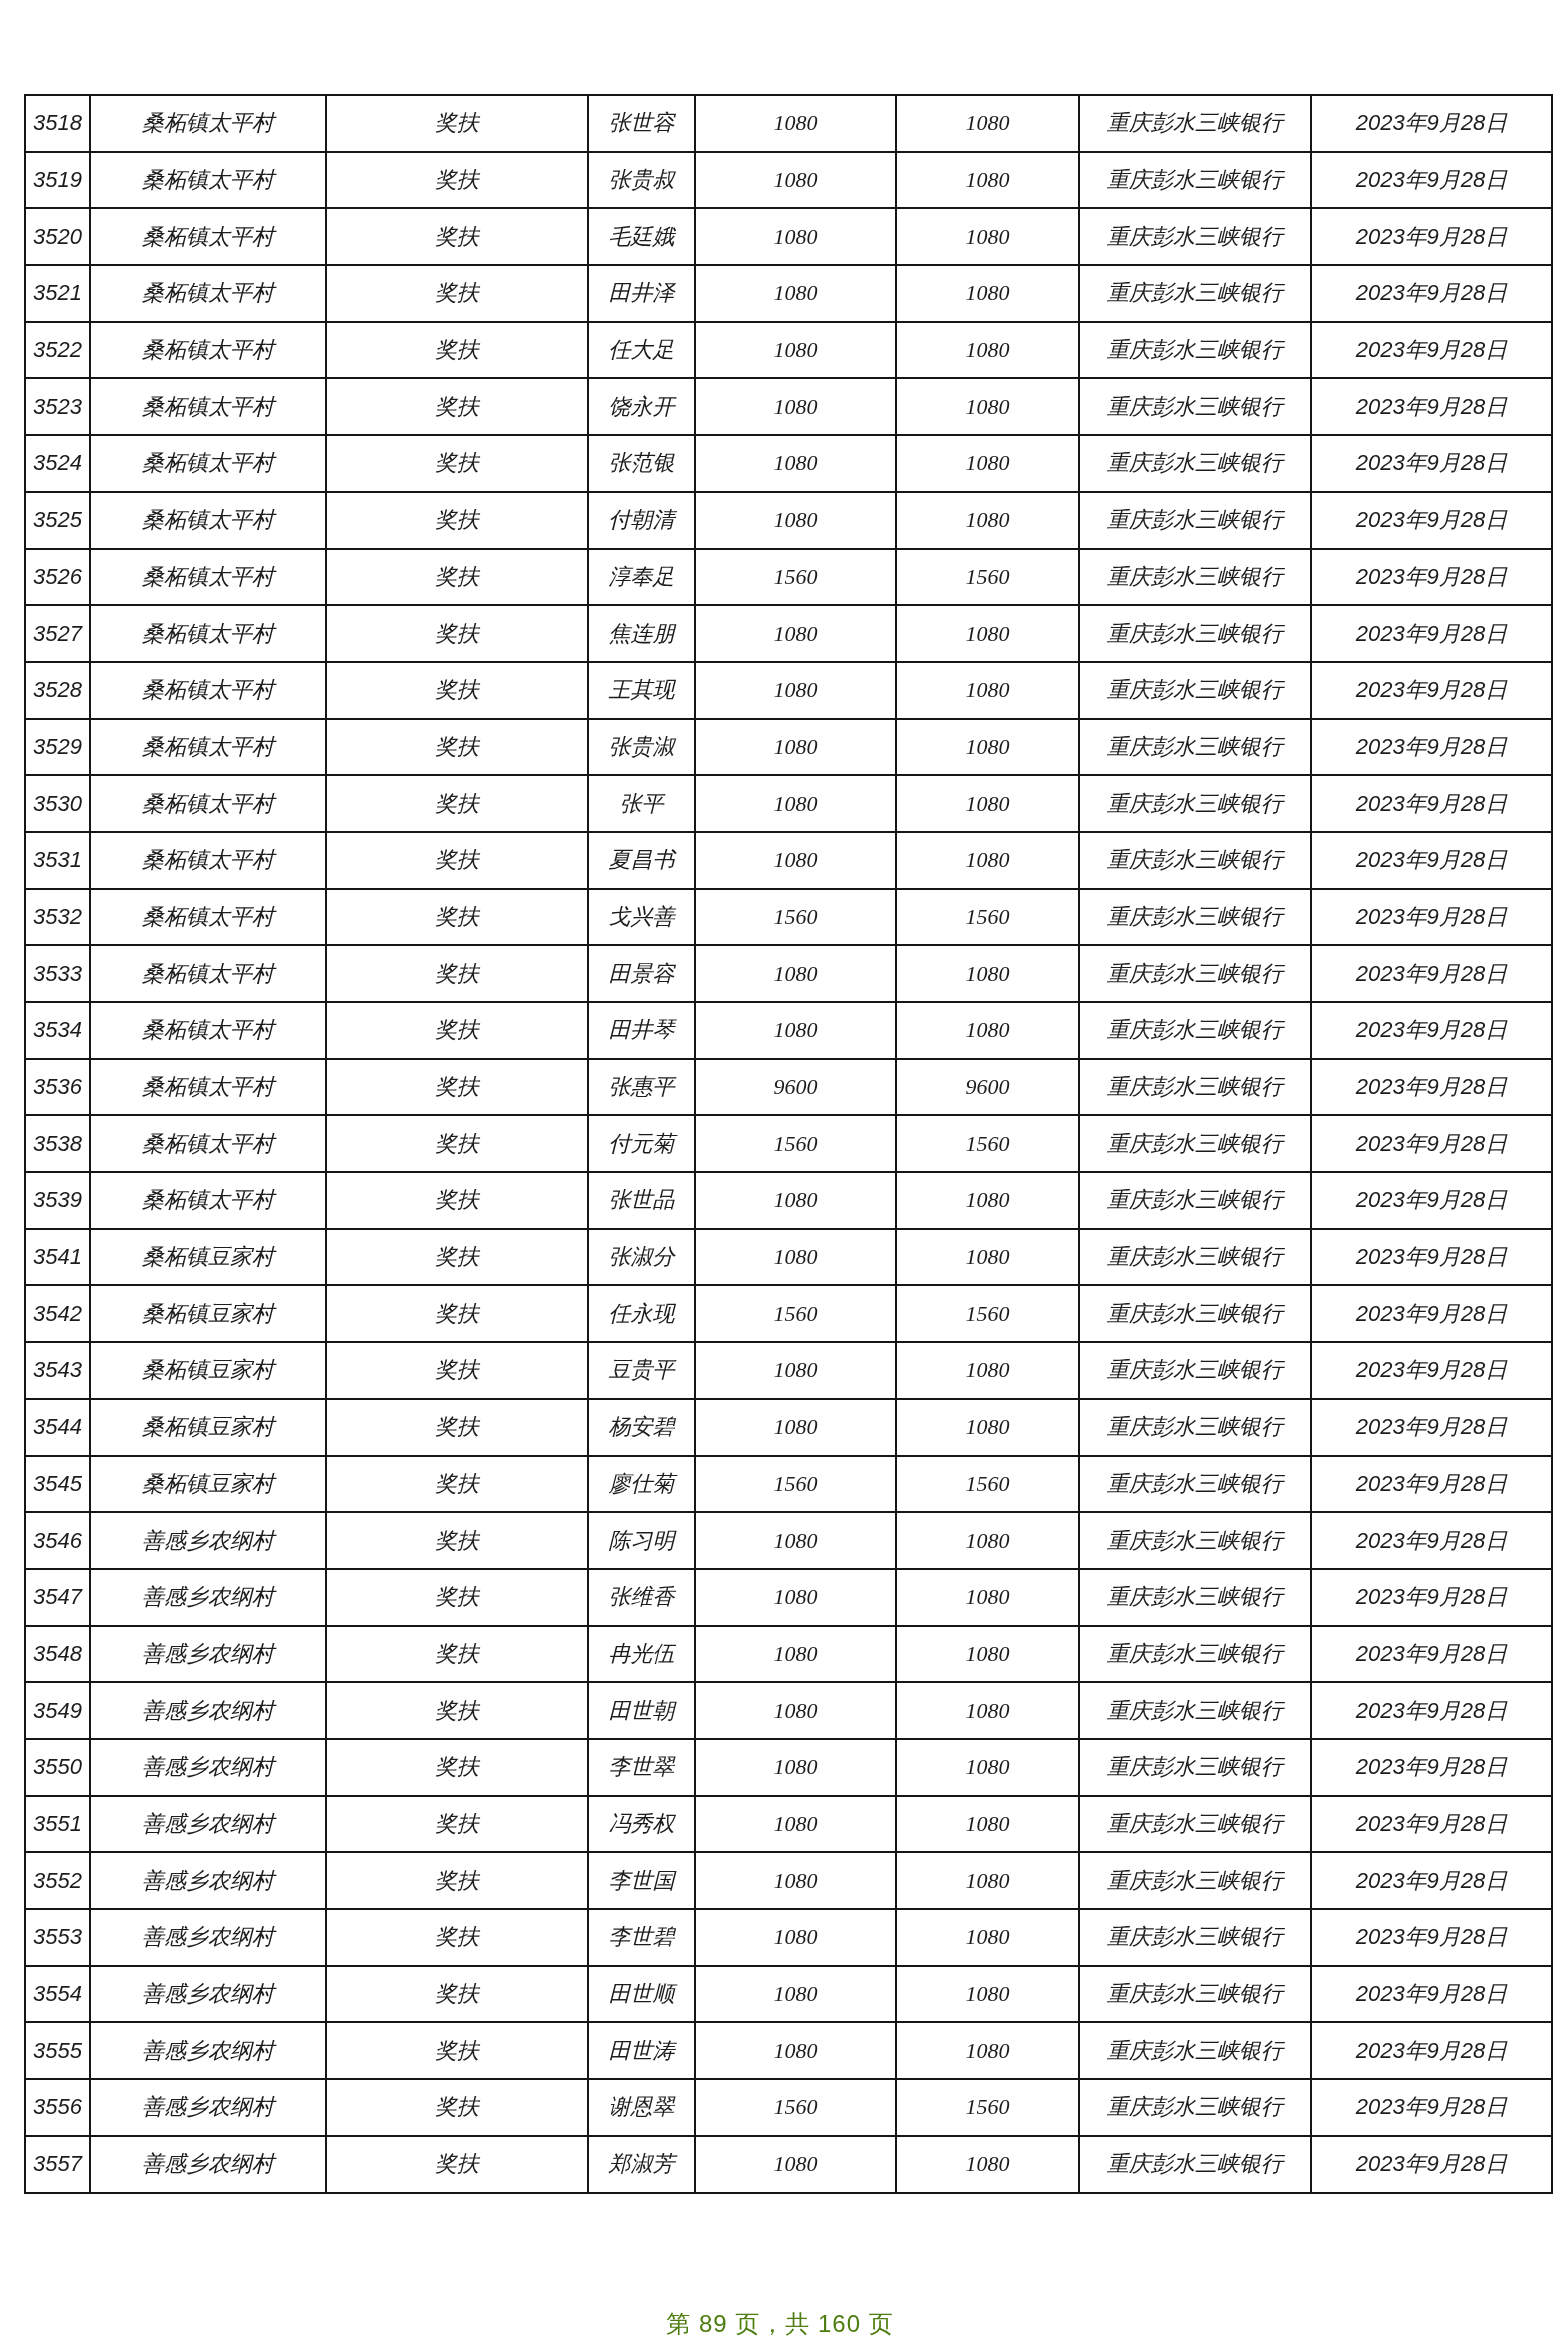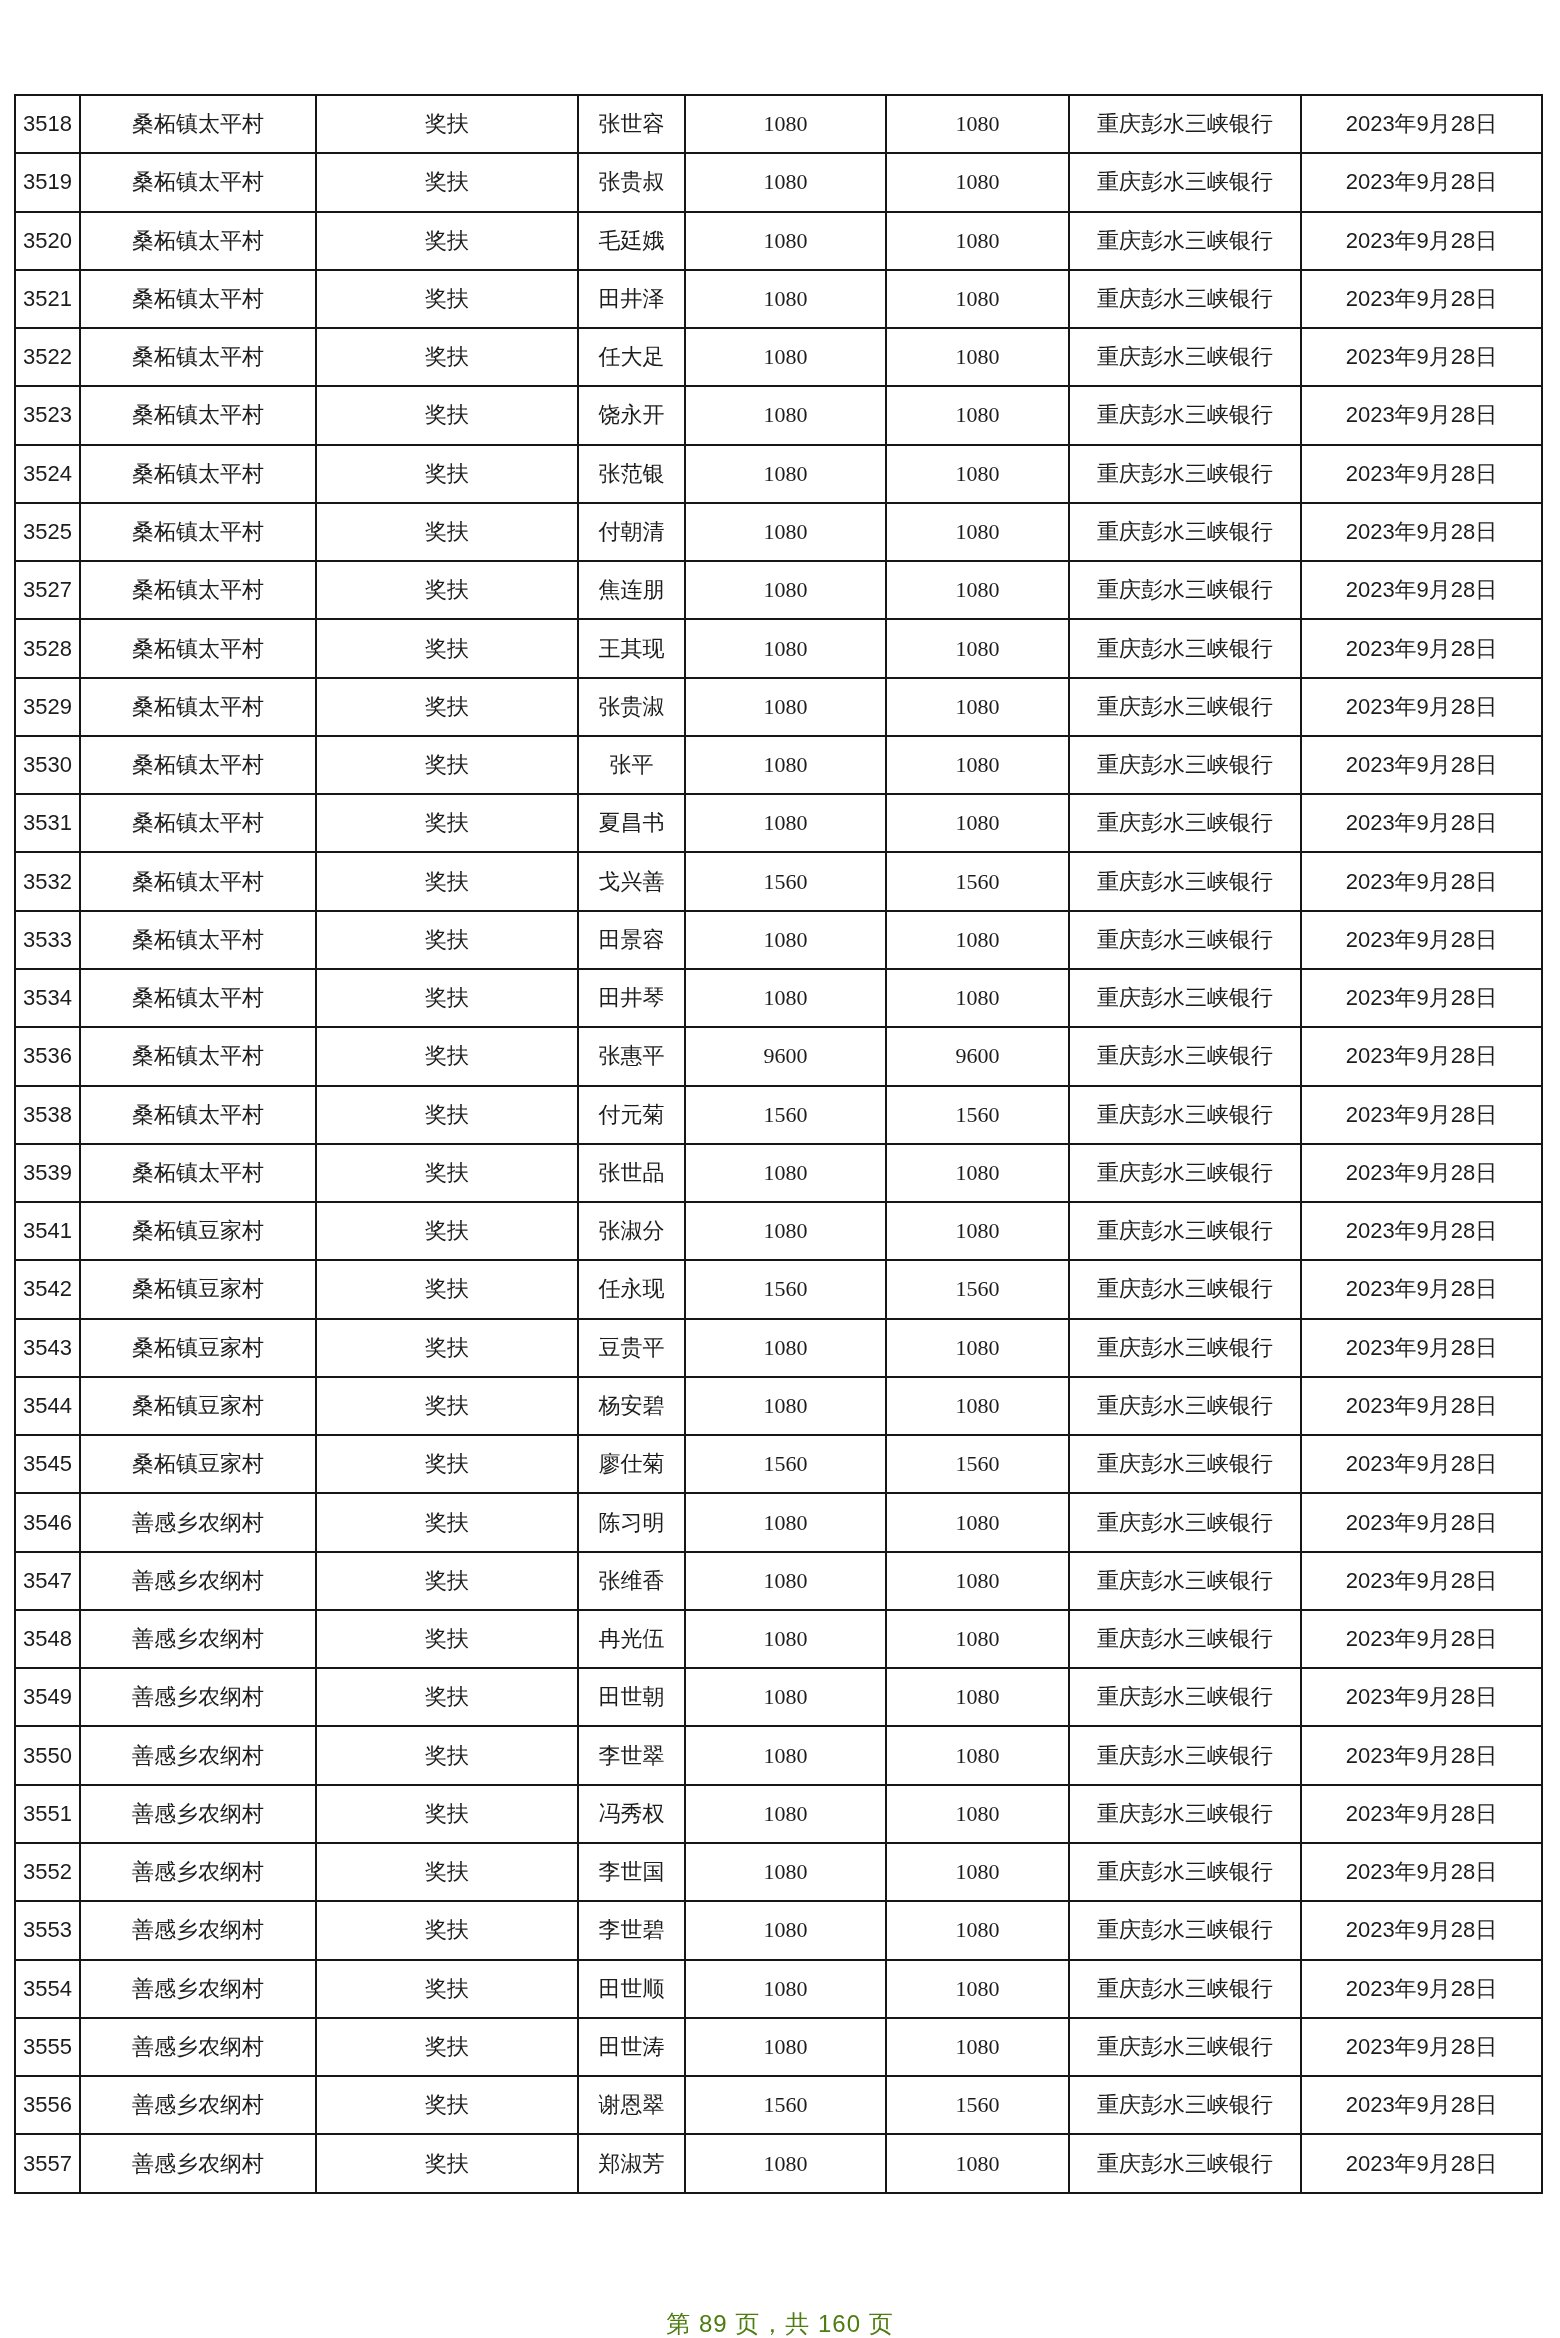--- a/index.html
+++ b/index.html
@@ -9,26 +9,27 @@
   }
   .page {
     position: relative;
     width: 1560px;
     height: 2338px;
     background: #ffffff;
     overflow: hidden;
   }
   table.grid {
     position: absolute;
-    left: 14px;
+    left: 24px;
     top: 94px;
     width: 1527px;
     height: 2100px;
     border-collapse: collapse;
     table-layout: fixed;
+    font-style: italic;
   }
   table.grid td {
     border: 2px solid #161616;
     text-align: center;
     vertical-align: middle;
     height: 52.5px;
     overflow: hidden;
     white-space: nowrap;
     color: #1c1c1c;
     font-size: 22px;
@@ -155,20 +156,30 @@
     <td class="c-num">3525</td>
     <td class="c-village">桑柘镇太平村</td>
     <td class="c-cat">奖扶</td>
     <td class="c-name">付朝清</td>
     <td class="c-amt">1080</td>
     <td class="c-amt">1080</td>
     <td class="c-bank">重庆彭水三峡银行</td>
     <td class="c-date">2023年9月28日</td>
   </tr>
         <tr>
+    <td class="c-num">3526</td>
+    <td class="c-village">桑柘镇太平村</td>
+    <td class="c-cat">奖扶</td>
+    <td class="c-name">淳奉足</td>
+    <td class="c-amt">1560</td>
+    <td class="c-amt">1560</td>
+    <td class="c-bank">重庆彭水三峡银行</td>
+    <td class="c-date">2023年9月28日</td>
+  </tr>
+        <tr>
     <td class="c-num">3527</td>
     <td class="c-village">桑柘镇太平村</td>
     <td class="c-cat">奖扶</td>
     <td class="c-name">焦连朋</td>
     <td class="c-amt">1080</td>
     <td class="c-amt">1080</td>
     <td class="c-bank">重庆彭水三峡银行</td>
     <td class="c-date">2023年9月28日</td>
   </tr>
         <tr>

